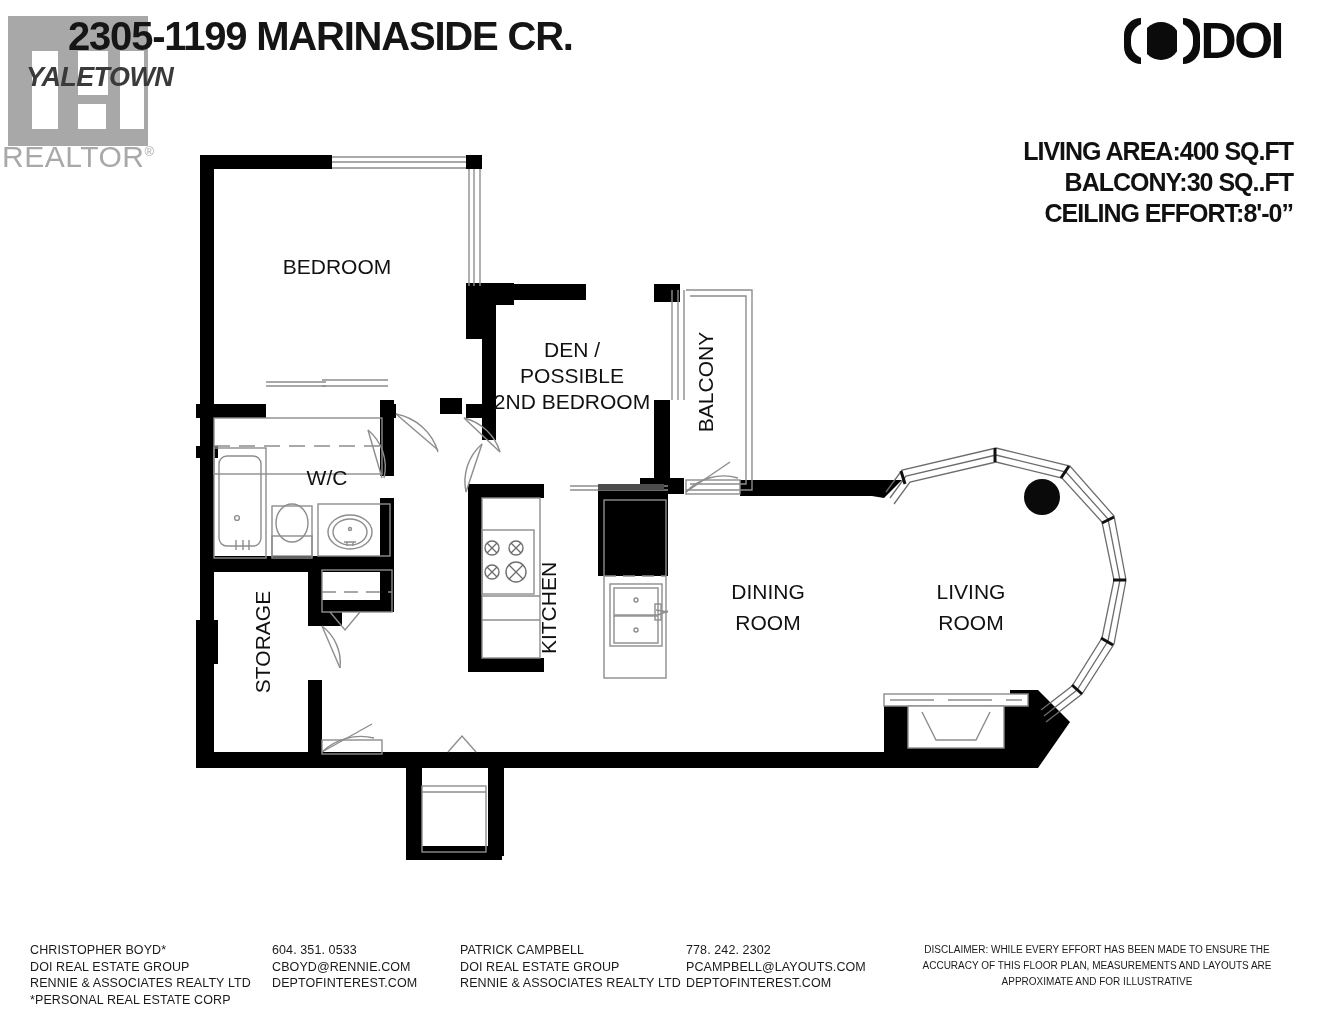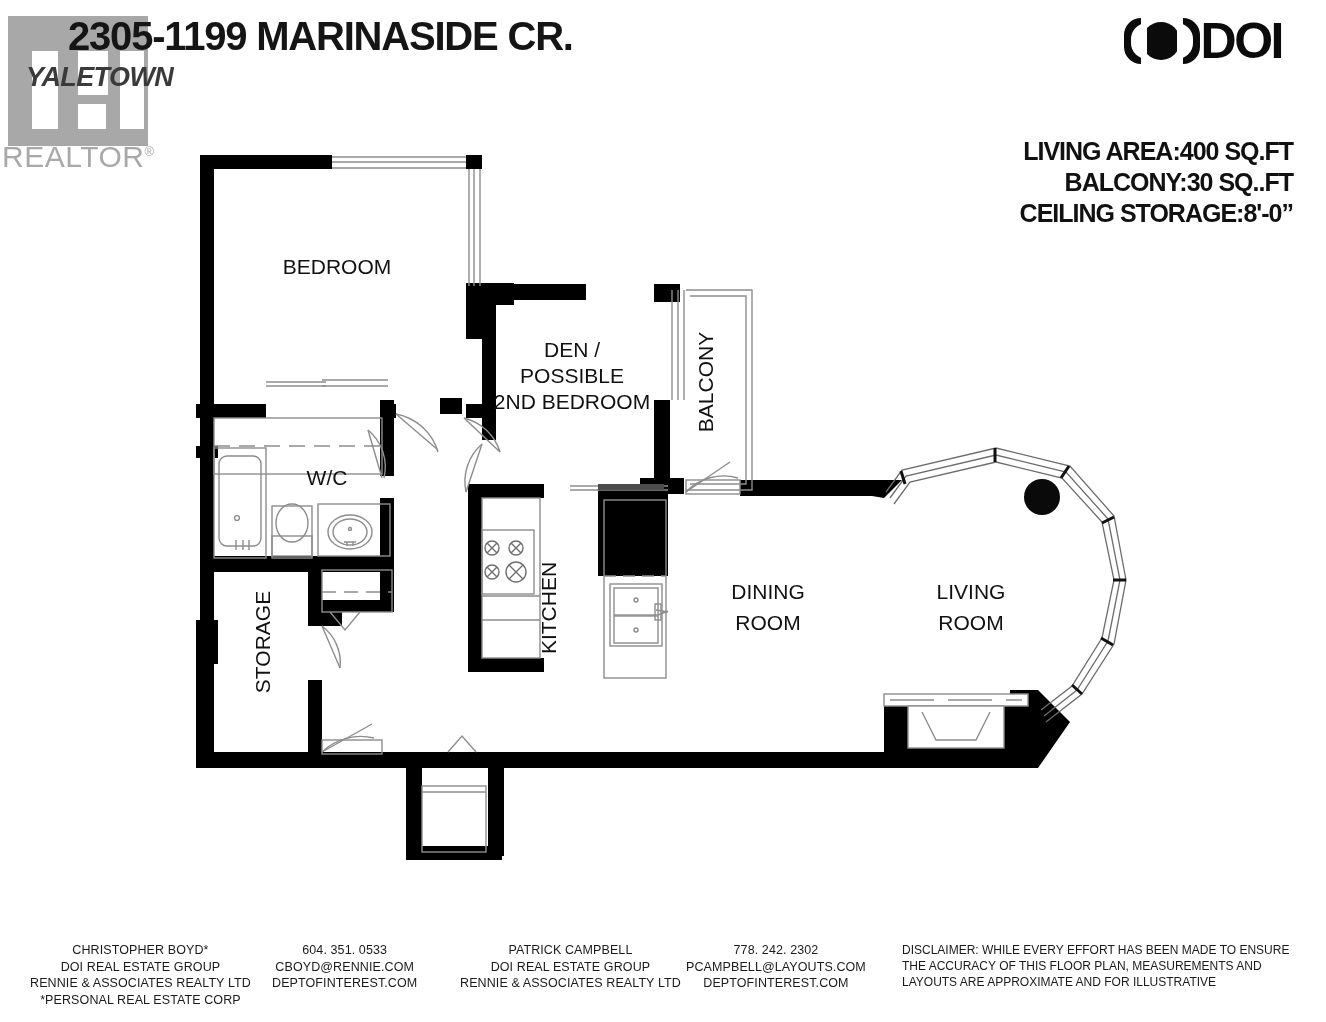--- a/index.html
+++ b/index.html
@@ -171,33 +171,32 @@
     left: 0; top: 930px;
     width: 1326px; height: 92px;
   }
   .fcol {
     position: absolute;
     font-size: 12.5px;
     line-height: 16.5px;
     letter-spacing: 0.1px;
     color: #1a1a1a;
     white-space: nowrap;
-    text-align: center;
   }
   #fc-name1 { left: 30px; top: 12px; }
   #fc-contact1 { left: 272px; top: 12px; }
   #fc-name2 { left: 460px; top: 12px; }
   #fc-contact2 { left: 686px; top: 12px; }
   #fc-disclaimer {
     position: absolute;
     right: 34px; top: 12px;
     width: 390px;
-    font-size: 12px;
+    font-size: 10px;
     line-height: 16px;
-    text-align: left;
+    text-align: center;
     color: #1a1a1a;
   }
 </style>
 </head>
 <body>
 
 <div id="page">
 
   <div id="header">
 
@@ -226,21 +225,21 @@
   <div id="specs">
     <div class="spec-row">
       <span class="spec-label">LIVING AREA:</span>
       <span class="spec-value">400 SQ.FT</span>
     </div>
     <div class="spec-row">
       <span class="spec-label">BALCONY:</span>
       <span class="spec-value">30 SQ..FT</span>
     </div>
     <div class="spec-row">
-      <span class="spec-label">CEILING STORAGE:</span>
+      <span class="spec-label">CEILING EFFORT:</span>
       <span class="spec-value">8'-0”</span>
     </div>
   </div>
 
   <svg id="floorplan" viewBox="0 0 1326 1022">
 
     <g fill="#000000" stroke="none">
 
       <rect x="200" y="155" width="132" height="14"></rect>
       <rect x="200" y="155" width="14" height="420"></rect>

